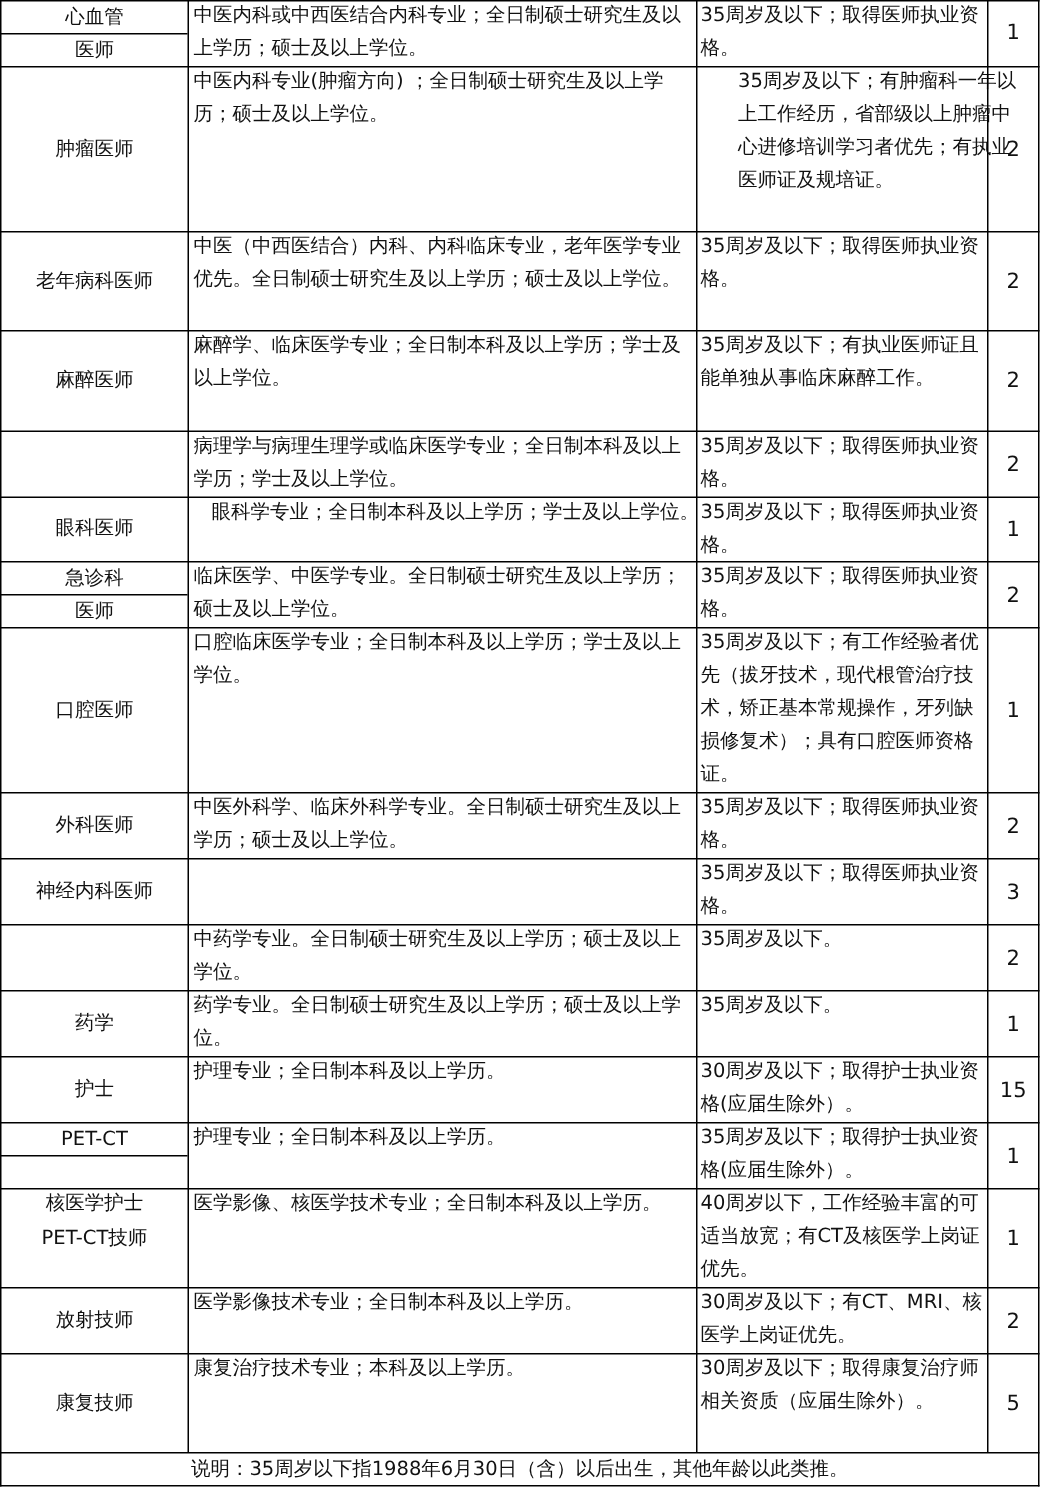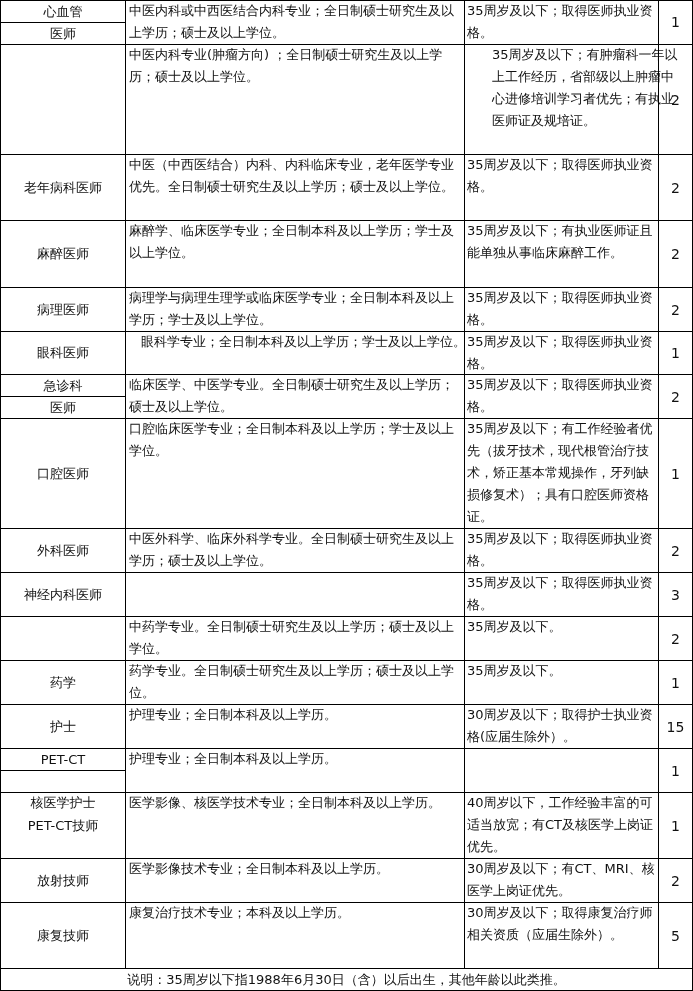--- a/index.html
+++ b/index.html
@@ -26,35 +26,35 @@
 <body>
 
 <div id="sheet">
 
   <div class="cell c-name" style="left:1px;top:1px;width:124px;height:21px;">心血管</div>
   <div class="cell c-name" style="left:1px;top:23px;width:124px;height:21px;">医师</div>
   <div class="cell c-major" style="left:126px;top:0px;width:338px;height:44px;">中医内科或中西医结合内科专业；全日制硕士研究生及以上学历；硕士及以上学位。</div>
   <div class="cell c-req" style="left:465px;top:0px;width:193px;height:44px;">35周岁及以下；取得医师执业资格。</div>
   <div class="cell c-num" style="left:659px;top:0px;width:33px;height:44px;">1</div>
 
+  <div class="cell c-name" style="left:1px;top:45px;width:124px;height:109px;">肿瘤医师</div>
   <div class="cell c-major" style="left:126px;top:44px;width:338px;height:110px;">中医内科专业(肿瘤方向) ；全日制硕士研究生及以上学历；硕士及以上学位。</div>
   <div class="cell c-req" style="left:465px;top:44px;width:193px;height:110px;margin-left:25px;">35周岁及以下；有肿瘤科一年以上工作经历，省部级以上肿瘤中心进修培训学习者优先；有执业医师证及规培证。</div>
   <div class="cell c-num" style="left:659px;top:45px;width:33px;height:109px;">2</div>
 
   <div class="cell c-name" style="left:1px;top:155px;width:124px;height:65px;">老年病科医师</div>
   <div class="cell c-major" style="left:126px;top:154px;width:338px;height:66px;">中医（中西医结合）内科、内科临床专业，老年医学专业优先。全日制硕士研究生及以上学历；硕士及以上学位。</div>
   <div class="cell c-req" style="left:465px;top:154px;width:193px;height:66px;">35周岁及以下；取得医师执业资格。</div>
   <div class="cell c-num" style="left:659px;top:155px;width:33px;height:65px;">2</div>
 
   <div class="cell c-name" style="left:1px;top:221px;width:124px;height:66px;">麻醉医师</div>
   <div class="cell c-major" style="left:126px;top:220px;width:338px;height:67px;">麻醉学、临床医学专业；全日制本科及以上学历；学士及以上学位。</div>
   <div class="cell c-req" style="left:465px;top:220px;width:193px;height:67px;">35周岁及以下；有执业医师证且能单独从事临床麻醉工作。</div>
   <div class="cell c-num" style="left:659px;top:221px;width:33px;height:66px;">2</div>
 
-  <div class="cell c-name" style="left:1px;top:288px;width:124px;height:43px;">病理医师</div>
   <div class="cell c-major" style="left:126px;top:287px;width:338px;height:44px;">病理学与病理生理学或临床医学专业；全日制本科及以上学历；学士及以上学位。</div>
   <div class="cell c-req" style="left:465px;top:287px;width:193px;height:44px;">35周岁及以下；取得医师执业资格。</div>
   <div class="cell c-num" style="left:659px;top:288px;width:33px;height:43px;">2</div>
 
   <div class="cell c-name" style="left:1px;top:332px;width:124px;height:42px;">眼科医师</div>
   <div class="cell c-major" style="left:138px;top:331px;width:338px;height:43px;">眼科学专业；全日制本科及以上学历；学士及以上学位。</div>
   <div class="cell c-req" style="left:465px;top:331px;width:193px;height:43px;">35周岁及以下；取得医师执业资格。</div>
   <div class="cell c-num" style="left:659px;top:332px;width:33px;height:42px;">1</div>
 
   <div class="cell c-name" style="left:1px;top:375px;width:124px;height:21px;">急诊科</div>
@@ -87,20 +87,21 @@
   <div class="cell c-num" style="left:659px;top:661px;width:33px;height:43px;">1</div>
 
   <div class="cell c-name" style="left:1px;top:705px;width:124px;height:43px;">护士</div>
   <div class="cell c-major" style="left:126px;top:704px;width:338px;height:44px;">护理专业；全日制本科及以上学历。</div>
   <div class="cell c-req" style="left:465px;top:704px;width:193px;height:44px;">30周岁及以下；取得护士执业资格(应届生除外）。</div>
   <div class="cell c-num" style="left:659px;top:705px;width:33px;height:43px;">15</div>
 
   <div class="cell c-name" style="left:1px;top:749px;width:124px;height:21px;">PET-CT</div>
   <div class="cell c-name" style="left:1px;top:771px;width:124px;height:21px;margin-top:21px;">核医学护士</div>
   <div class="cell c-major" style="left:126px;top:748px;width:338px;height:44px;">护理专业；全日制本科及以上学历。</div>
+  <div class="cell c-req" style="left:465px;top:748px;width:193px;height:44px;">35周岁及以下；取得护士执业资格(应届生除外）。</div>
   <div class="cell c-num" style="left:659px;top:749px;width:33px;height:43px;">1</div>
 
   <div class="cell c-name" style="left:1px;top:793px;width:124px;height:65px;">PET-CT技师</div>
   <div class="cell c-major" style="left:126px;top:792px;width:338px;height:66px;">医学影像、核医学技术专业；全日制本科及以上学历。</div>
   <div class="cell c-req" style="left:465px;top:792px;width:193px;height:66px;">40周岁以下，工作经验丰富的可适当放宽；有CT及核医学上岗证优先。</div>
   <div class="cell c-num" style="left:659px;top:793px;width:33px;height:65px;">1</div>
 
   <div class="cell c-name" style="left:1px;top:859px;width:124px;height:43px;">放射技师</div>
   <div class="cell c-major" style="left:126px;top:858px;width:338px;height:44px;">医学影像技术专业；全日制本科及以上学历。</div>
   <div class="cell c-req" style="left:465px;top:858px;width:193px;height:44px;">30周岁及以下；有CT、MRI、核医学上岗证优先。</div>

